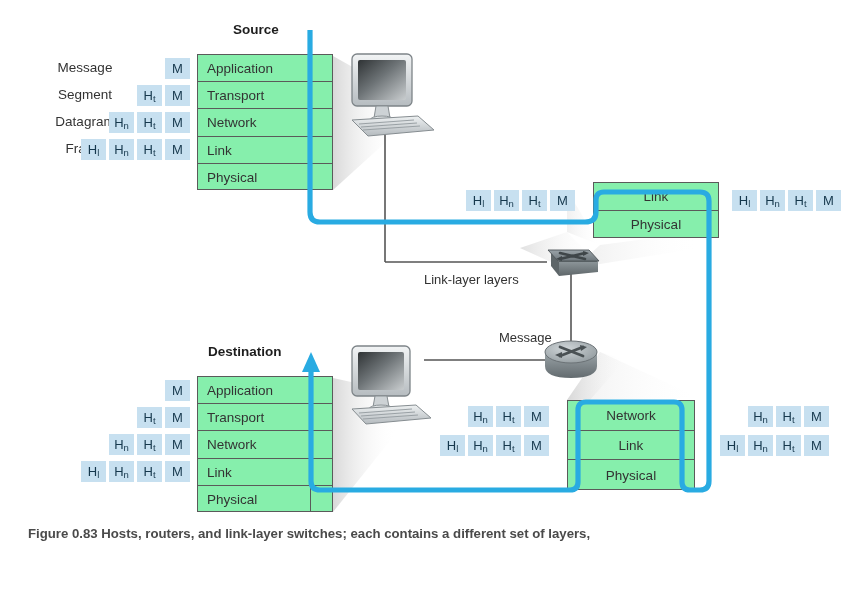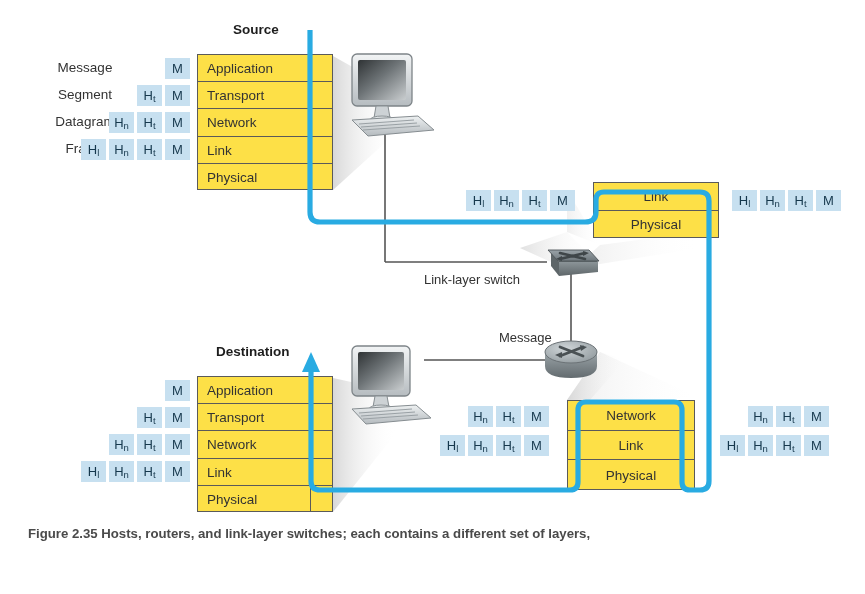--- a/index.html
+++ b/index.html
@@ -7,21 +7,21 @@
     width:865px;height:594px;position:relative;overflow:hidden;
     font-family:"Liberation Sans","DejaVu Sans",sans-serif;
     color:#2b2b2b;
   }
   #stage{position:absolute;left:0;top:0;width:708px;height:594px;}
 
   
   .stack{
     position:absolute;
     border:1.5px solid #5a5a5a;
-    background:#fde047;
+    background:#86efac;
     box-sizing:border-box;
     z-index:6;
   }
   .stack .row{
     position:relative;
     box-sizing:border-box;
     border-bottom:1.2px solid #5a5a5a;
     display:flex;
     align-items:center;
   }
@@ -263,21 +263,21 @@
       <span class="chip">H<sub>t</sub></span>
       <span class="chip">M</span>
     </div>
   <div class="chiprow" style="left:81px;top:139px;">
       <span class="chip">H<sub>l</sub></span>
       <span class="chip">H<sub>n</sub></span>
       <span class="chip">H<sub>t</sub></span>
       <span class="chip">M</span>
     </div>
 
-  <div class="devlabel" style="left:424px;top:272px;">Link-layer switch</div>
+  <div class="devlabel" style="left:424px;top:272px;">Link-layer layers</div>
 
   <div class="stack centered" style="left:593px;top:182px;width:126px;height:56px;">
     <div class="row" style="height:27.5px;">
       <span class="rlabel">Link</span>
     </div>
     <div class="row" style="height:27.5px;">
       <span class="rlabel">Physical</span>
     </div>
   </div>
 
@@ -324,21 +324,21 @@
       <span class="chip">H<sub>t</sub></span>
       <span class="chip">M</span>
     </div>
   <div class="chiprow" style="left:720px;top:435px;">
       <span class="chip">H<sub>l</sub></span>
       <span class="chip">H<sub>n</sub></span>
       <span class="chip">H<sub>t</sub></span>
       <span class="chip">M</span>
     </div>
 
-  <div class="heading" style="left:216px;top:344px;">Destination</div>
+  <div class="heading" style="left:208px;top:344px;">Destination</div>
 
   <div class="stack" style="left:197px;top:376px;width:136px;height:136px;">
     <div class="gutter" style="left:112px;"></div>
     <div class="row" style="height:27.2px;">
       <span class="rlabel">Application</span>
     </div>
     <div class="row" style="height:27.2px;">
       <span class="rlabel">Transport</span>
     </div>
     <div class="row" style="height:27.2px;">
@@ -365,16 +365,16 @@
       <span class="chip">M</span>
     </div>
   <div class="chiprow" style="left:81px;top:461px;">
       <span class="chip">H<sub>l</sub></span>
       <span class="chip">H<sub>n</sub></span>
       <span class="chip">H<sub>t</sub></span>
       <span class="chip">M</span>
     </div>
 
   <div class="caption">
-    <div>Figure 2.35 Hosts, routers, and link-layer switches; each contains a different set of layers,</div>
+    <div>Figure 0.83 Hosts, routers, and link-layer switches; each contains a different set of layers,</div>
   </div>
 
 </div>
 
 </body></html>

